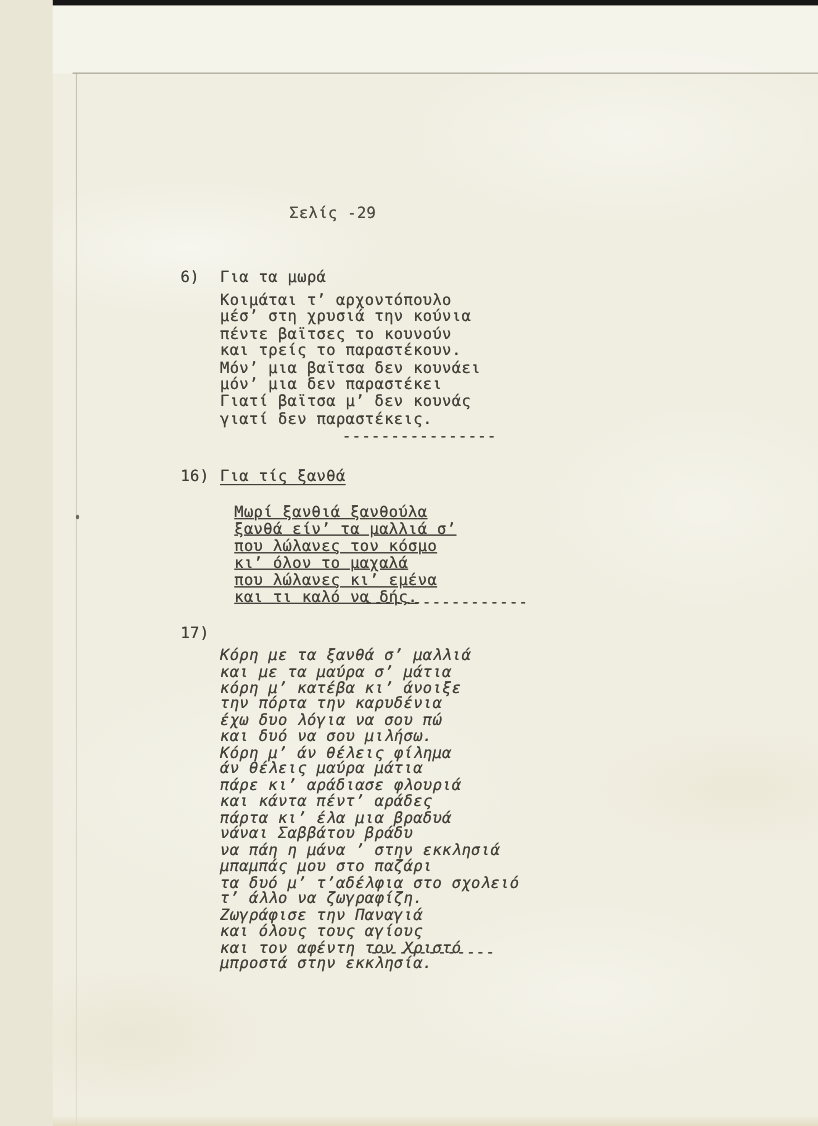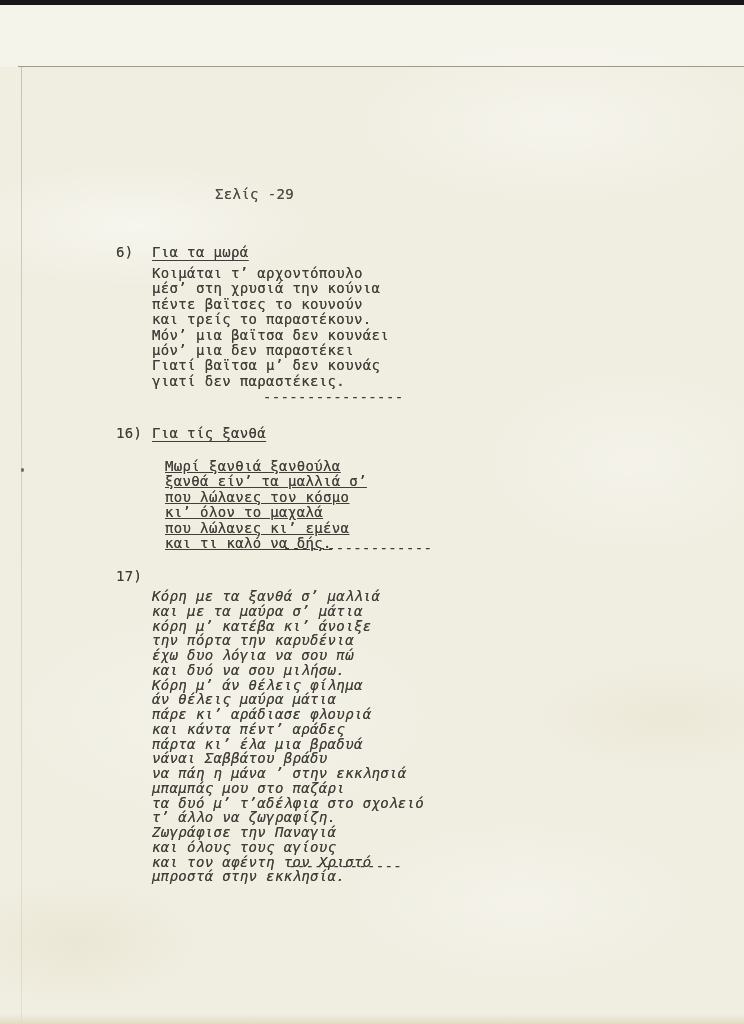--- a/index.html
+++ b/index.html
@@ -14,20 +14,21 @@
     position: absolute; inset: 0;
     background:
       radial-gradient(ellipse 260px 90px at 18% 22%, rgba(255,255,255,0.45), transparent 70%),
       radial-gradient(ellipse 300px 120px at 75% 12%, rgba(255,255,255,0.38), transparent 70%),
       radial-gradient(ellipse 220px 140px at 85% 45%, rgba(255,255,255,0.30), transparent 70%),
       radial-gradient(ellipse 320px 160px at 30% 70%, rgba(255,255,255,0.28), transparent 70%),
       radial-gradient(ellipse 260px 120px at 70% 88%, rgba(255,255,255,0.30), transparent 70%),
       radial-gradient(ellipse 180px 90px at 10% 92%, rgba(228,222,198,0.45), transparent 70%),
       radial-gradient(ellipse 200px 80px at 90% 70%, rgba(230,224,202,0.40), transparent 70%),
       #f0eee1;
+    margin-left: 48px;
   }
   #top-bar {
     position: absolute; left: 0; top: 0; width: 744px; height: 5px;
     background: #161616;
   }
   #top-margin-band {
     position: absolute; left: 0; top: 5px; width: 744px; height: 62px;
     background: rgba(255,255,255,0.35);
   }
   #fold-line {
@@ -52,21 +53,21 @@
     position: absolute;
     font-size: 14px;
     letter-spacing: 0.35px;
     line-height: 15.4px;
     color: #403e38;
     text-shadow: 0 0 0.6px rgba(64,62,56,0.75);
     white-space: pre-line;
   }
   #page-heading { left: 215px; top: 187px; color: #4d4b44; }
   .sec-num14   { left: 116px; top: 245px; }
-  .sec-title14 { left: 152px; top: 245px; text-decoration: underline; text-underline-offset: 3px; text-decoration-thickness: 1px; }
+  .sec-title14 { left: 152px; top: 245px; text-underline-offset: 3px; text-decoration-thickness: 1px; }
   .poem14      { left: 152px; top: 266px; }
   .sep14       { left: 263px; top: 390px; }
   .sec-num15   { left: 116px; top: 426px; }
   .sec-title15 { left: 152px; top: 426px; text-decoration: underline; text-underline-offset: 3px; text-decoration-thickness: 1px; }
   .poem15      { left: 165px; top: 459px; text-decoration: underline; }
   .sep15       { left: 283px; top: 541px; }
   .sec-num16   { left: 116px; top: 569px; }
   .poem16      { left: 152px; top: 589px; line-height: 14.75px; font-style: italic; }
   .sep16       { left: 288px; top: 859px; }
 </style>

